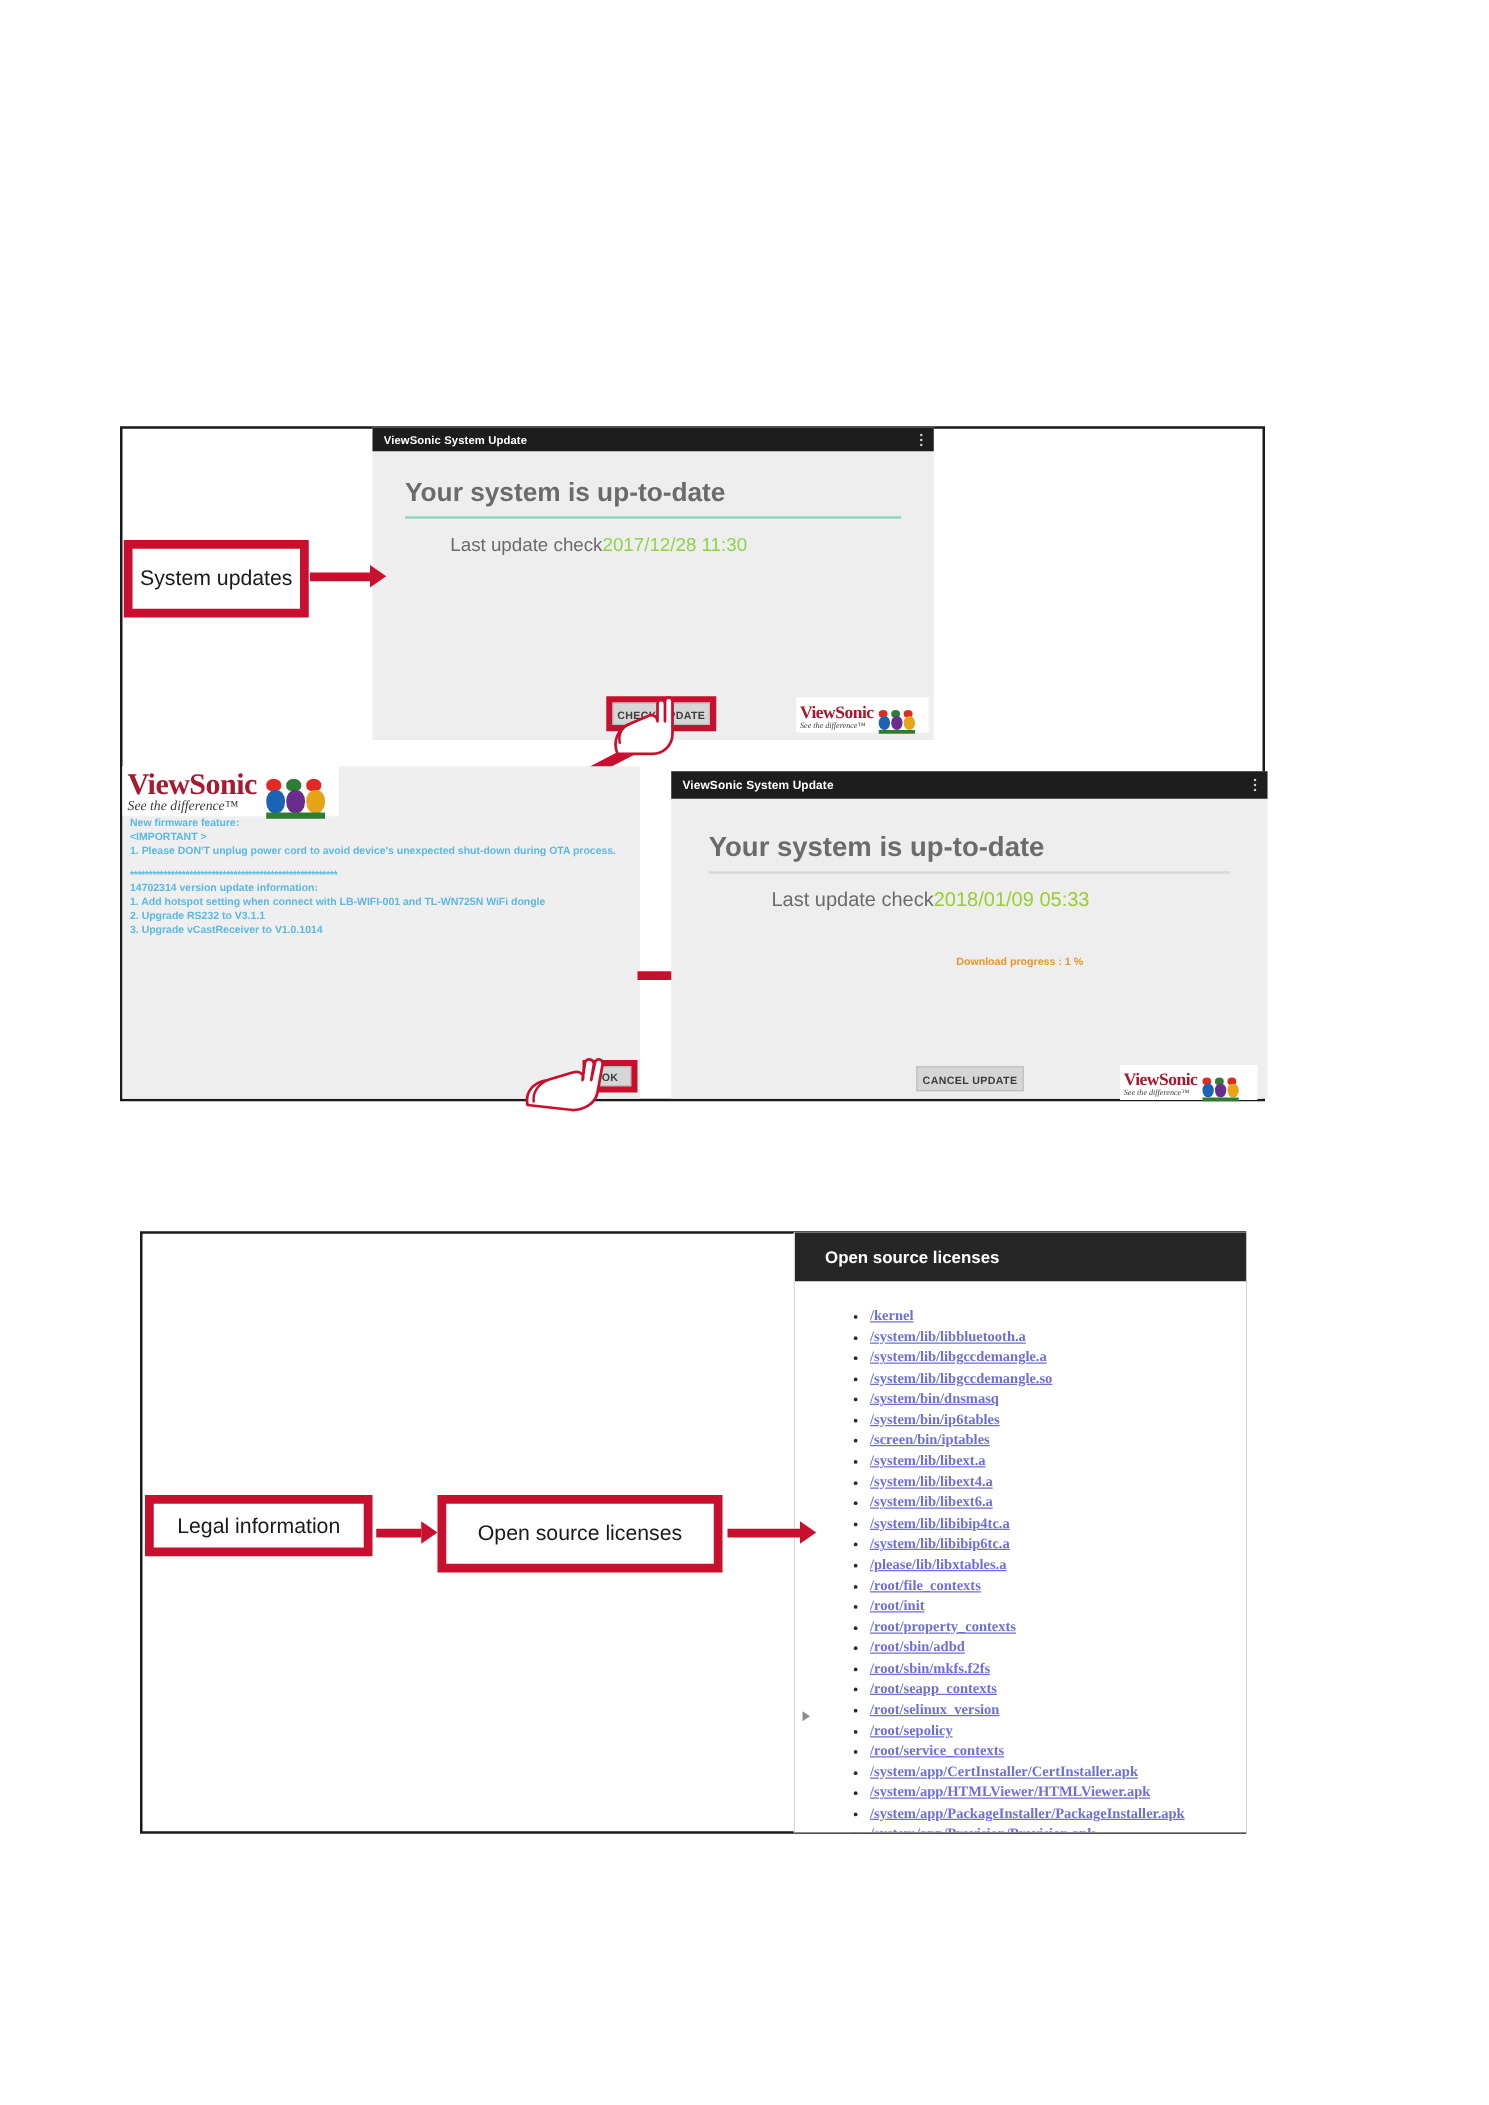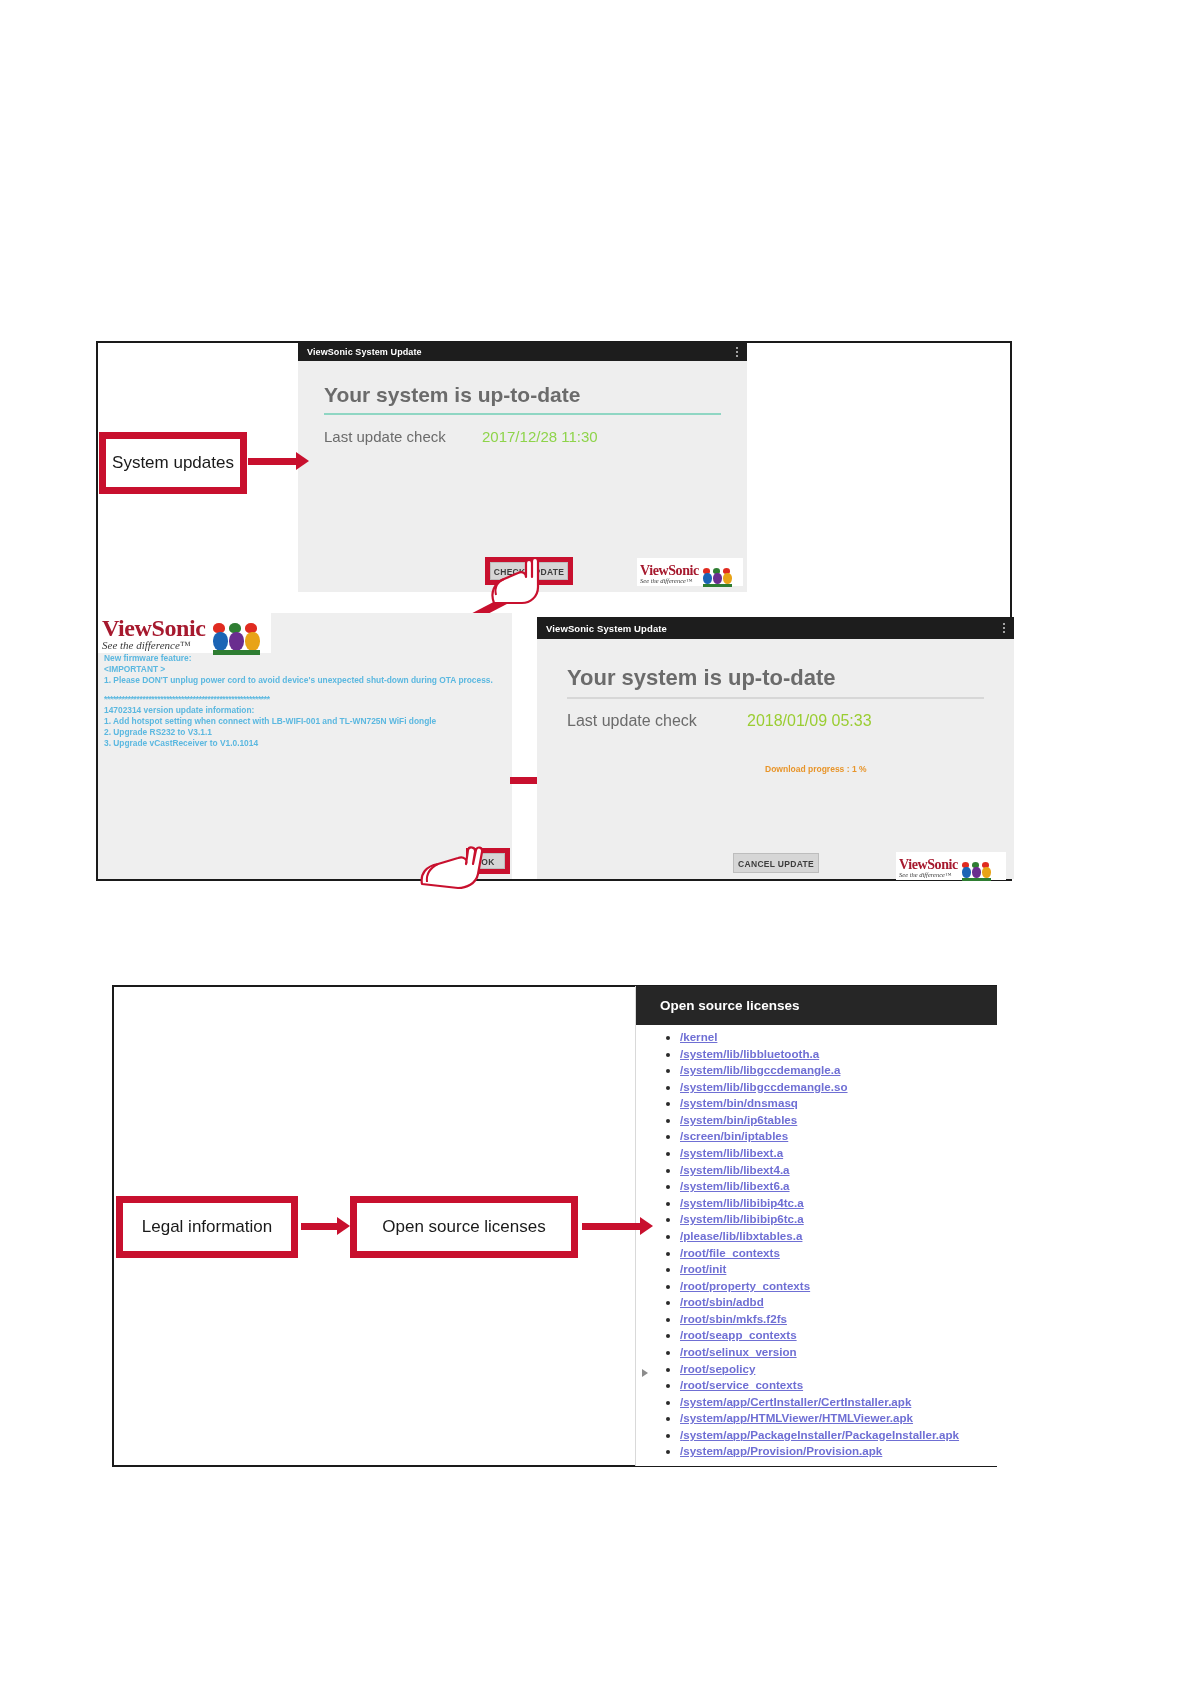--- a/index.html
+++ b/index.html
@@ -47,21 +47,21 @@
     width: 2px; height: 2px; background: #cfcfcf; display: block; border-radius: 50%;
   }
   .sysbody { padding: 22px 26px 0 26px; }
   .sys-title {
     font-size: 21px; color: #6b6b6b; font-weight: bold;
     padding-bottom: 6px;
   }
   .sys-rule {
     height: 2px; background: #8fd6c3; margin-bottom: 13px;
   }
-  .sys-row { display: flex; align-items: baseline; }
+  .sys-row { display: flex; align-items: baseline; text-align: right; }
   .sys-label { font-size: 15px; color: #6b6b6b; width: 158px; }
   .sys-value { font-size: 15px; color: #8ed44a; font-weight: normal; }
   .sys-value.alt { color: #9acd32; }
   .progress-note {
     color: #e8952a; font-size: 8.5px; font-weight: bold;
     margin-top: 34px; margin-left: 198px;
   }
 
   .btn-grey {
     background: #d6d6d6;
@@ -148,22 +148,23 @@
     background: #ffffff;
     border-left: 1px solid #d9d9d9;
     overflow: hidden;
   }
   .lic-header {
     background: #262626; color: #fff;
     font-size: 13.5px; font-weight: bold;
     padding: 12px 0 12px 24px;
   }
   .lic-list {
-    margin: 0; padding: 4px 0 0 44px;
+    margin: 16px; padding: 4px 0 0 44px;
     list-style: disc;
+    font-family: Liberation Serif, serif;
   }
   .lic-list li {
     font-size: 11.6px;
     line-height: 1.43;
     color: #2b2b2b;
   }
   .lic-list li a {
     color: #6f6fd4;
     text-decoration: underline;
     font-weight: bold;
@@ -368,21 +369,21 @@
       <li><a href="#">/root/sepolicy</a></li>
       <li><a href="#">/root/service_contexts</a></li>
       <li><a href="#">/system/app/CertInstaller/CertInstaller.apk</a></li>
       <li><a href="#">/system/app/HTMLViewer/HTMLViewer.apk</a></li>
       <li><a href="#">/system/app/PackageInstaller/PackageInstaller.apk</a></li>
       <li><a href="#">/system/app/Provision/Provision.apk</a></li>
     </ul>
 </div>
 <span class="lic-caret"></span>
 
-<div class="abs redlabelbox" style="left:116px; top:1196px; width:182px; height:62px;">
+<div class="abs redlabelbox" style="left:116px; top:1196px; width:182px; height:49px;">
   <span>Legal information</span>
 </div>
 <div class="abs arrow-shaft" style="left:301px; top:1223px; width:36px; height:7px;"></div>
 <div class="abs arrow-head" style="left:337px; top:1217px;"></div>
 
 <div class="abs redlabelbox" style="left:350px; top:1196px; width:228px; height:62px;">
   <span>Open source licenses</span>
 </div>
 <div class="abs arrow-shaft" style="left:582px; top:1223px; width:58px; height:7px;"></div>
 <div class="abs arrow-head" style="left:640px; top:1217px;"></div>

